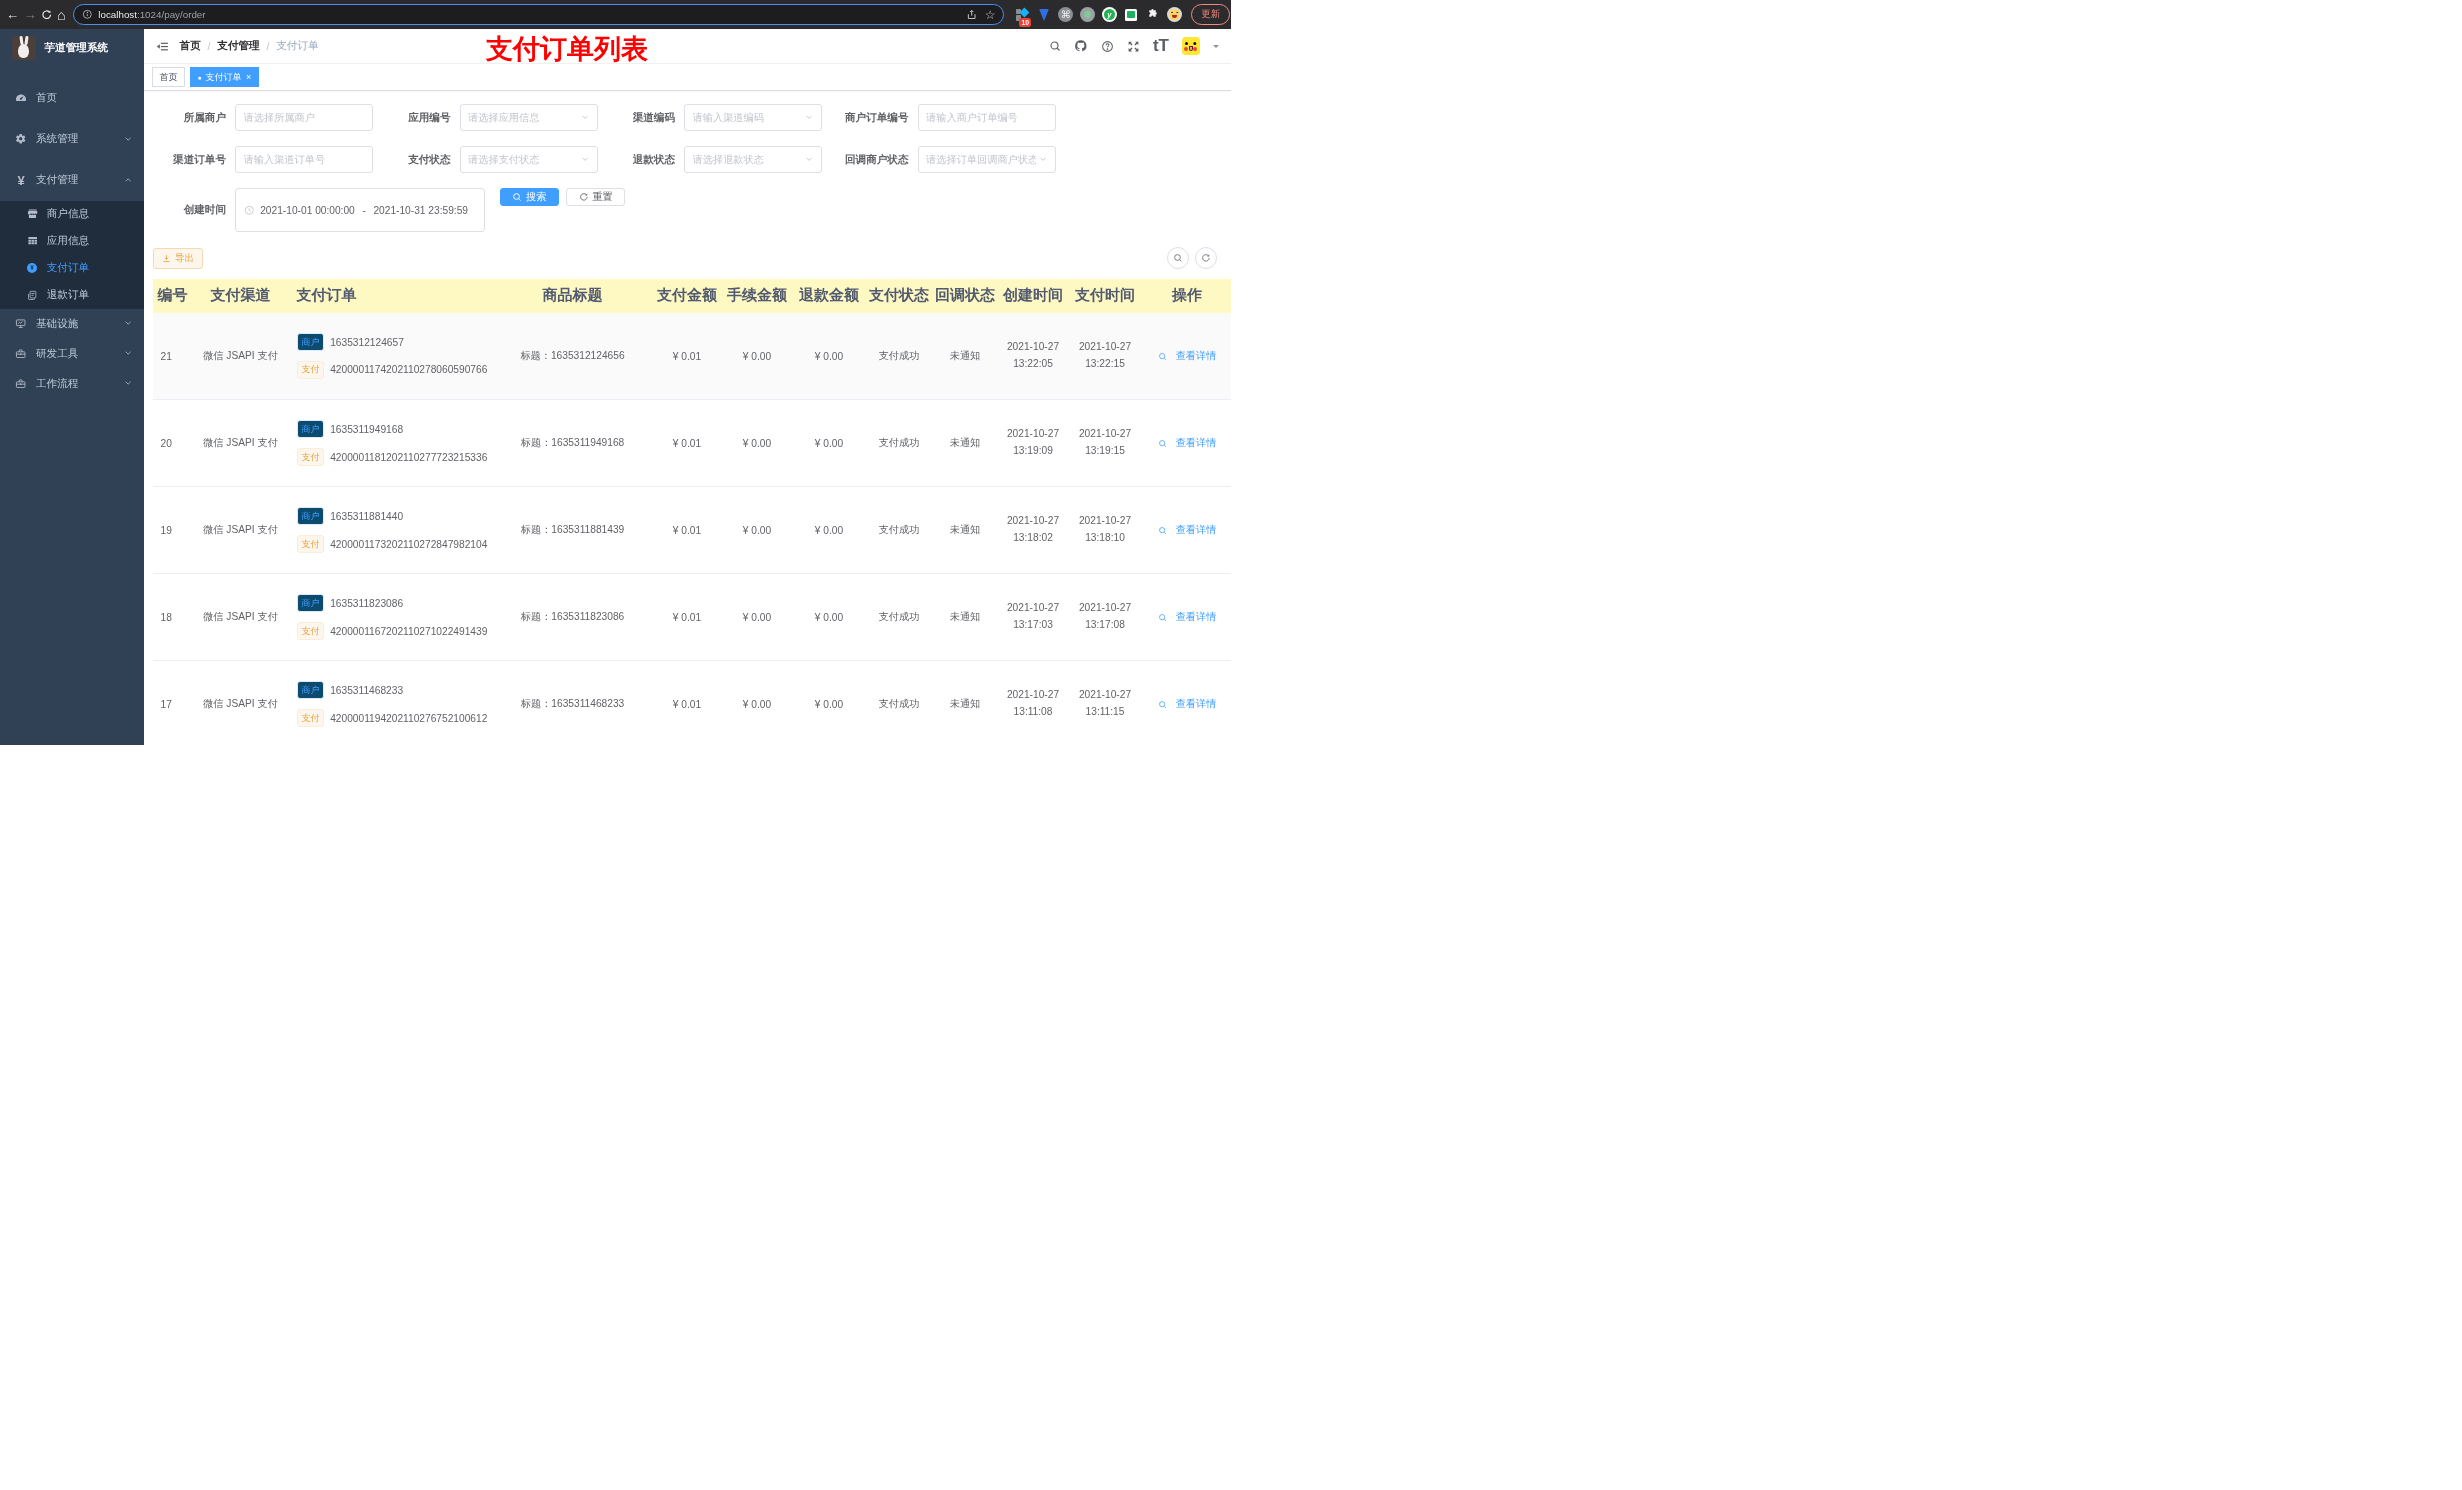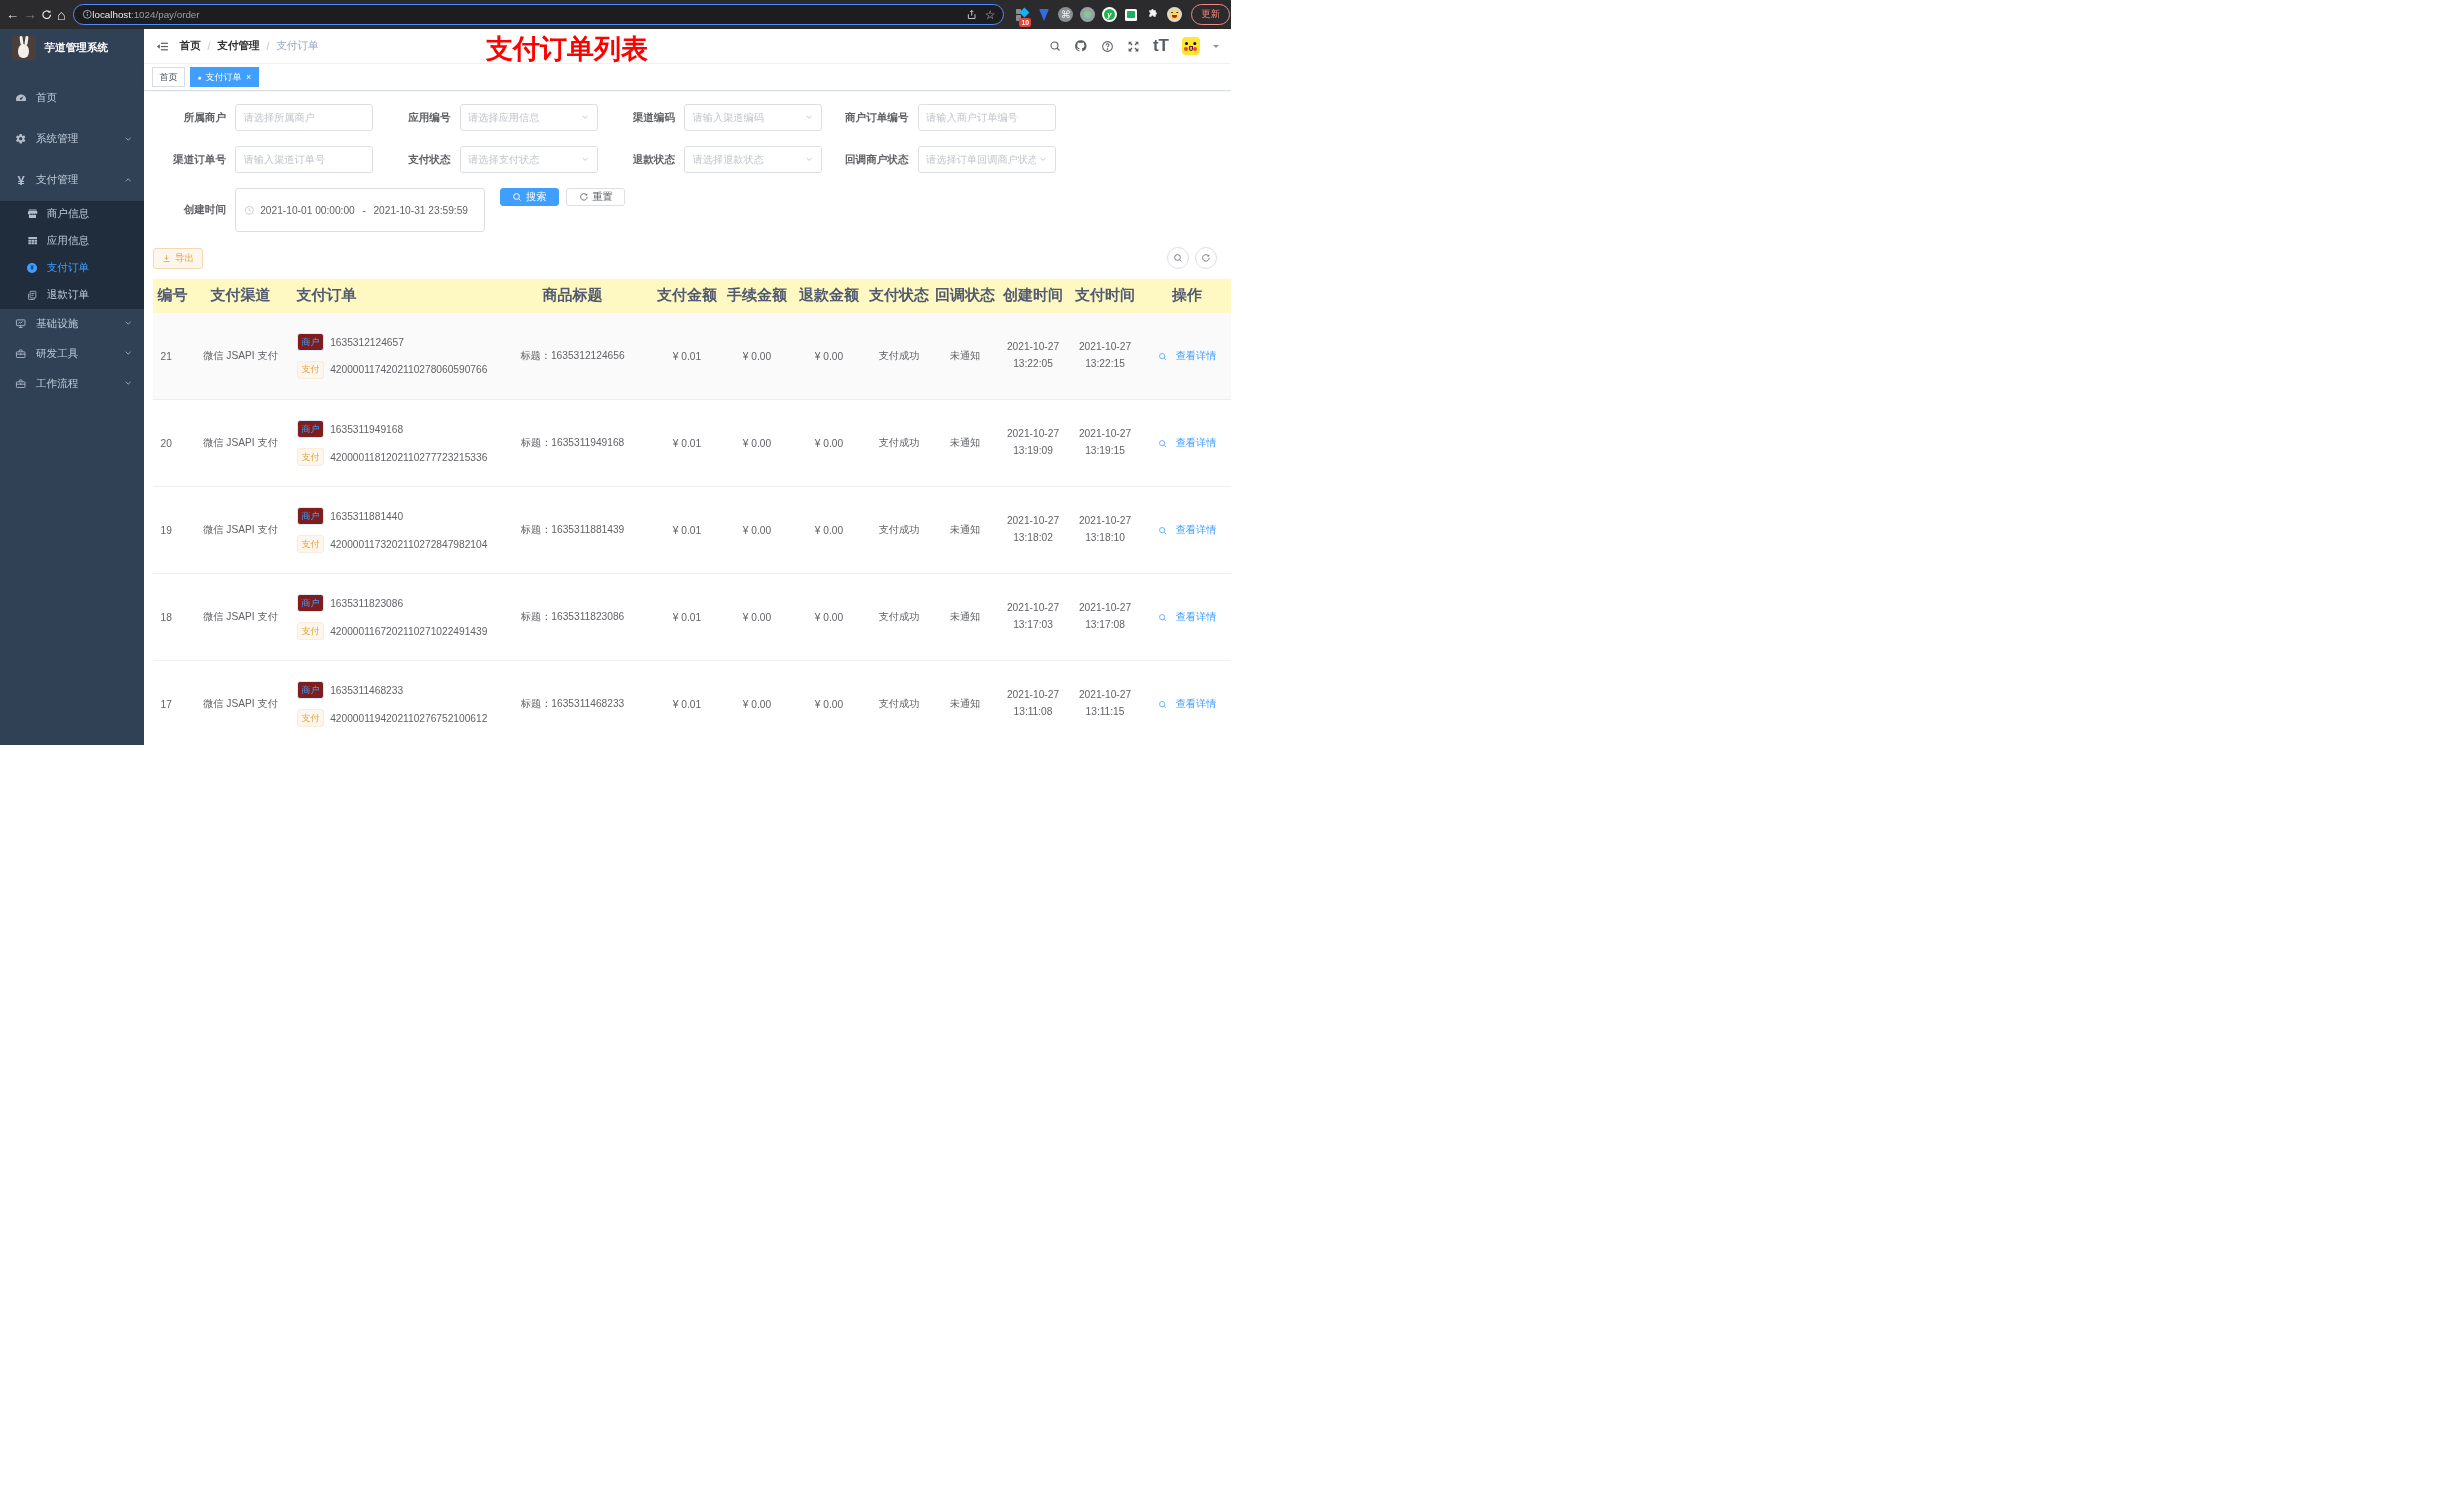--- a/index.html
+++ b/index.html
@@ -6,21 +6,21 @@
   html,body { width:1231px; height:745px; overflow:hidden;
     font-family:"Liberation Sans","DejaVu Sans",sans-serif; background:#fff; }
 
   
   .browser-bar { height:29px; background:#2b2b2e; display:flex; align-items:center; padding:0 6px; }
   .nav-btn { width:19.7px; height:19.7px; display:flex; align-items:center; justify-content:center;
     color:#e8eaed; font-size:13px; margin-right:4.5px; }
   .nav-btn.dim { color:#7d8085; }
   .url-pill { flex:0 0 auto; width:931px; height:21px; margin-left:3px; background:#1d1d20;
     border:1.5px solid #4d8ef7; border-radius:11.4px; display:flex; align-items:center; padding:0 7.6px; }
-  .url-text { font-size:9.8px; color:#e8eaed; flex:1; white-space:nowrap; }
+  .url-text { font-size:9.8px; color:#e8eaed; margin-left:6px; flex:1; white-space:nowrap; }
   .url-text .path { color:#9aa0a6; }
   .pill-ic { color:#c7cacd; margin-left:7.6px; display:flex; align-items:center; }
   .ext-zone { display:flex; align-items:center; margin-left:10.6px; gap:6.8px; }
   .ext { width:15px; height:15px; display:flex; align-items:center; justify-content:center; position:relative; }
   .ext .badge { position:absolute; bottom:-4.5px; left:4.5px; background:#e94235; color:#fff; font-size:6.8px;
     padding:0.8px 2.3px; border-radius:2.3px; font-weight:700; }
   .sq2 { position:relative; width:12px; height:12px; }
   .sq2 i { position:absolute; width:5.3px; height:5.3px; background:#8a8d91; border-radius:0.8px; }
   .sq2 i:nth-child(1){ left:0; top:0; } .sq2 i:nth-child(2){ left:0; top:6.8px; }
   .sq2 .dia { position:absolute; right:0; top:0.8px; width:6.8px; height:6.8px; background:#19b1f5; transform:rotate(45deg); }
@@ -121,21 +121,21 @@
   
   table { border-collapse:collapse; table-layout:fixed; width:1080px; }
   th { height:34px; background:#fef9c3; color:#515a6e; font-size:15px; font-weight:700; text-align:center; }
   th.al, td.al { text-align:left; padding-left:7.6px; }
   td { height:87px; text-align:center; font-size:10.2px; color:#606266; border-bottom:0.8px solid #ebeef5; }
   tr.hovered td { background:#fafafa; }
   tr.partial td { height:45px; border-bottom:none; padding-top:13.6px; vertical-align:top; }
   .order-lines { display:flex; flex-direction:column; gap:9.8px; }
   .order-line { display:flex; align-items:center; }
   .mini-tag { font-size:9px; padding:1.5px 3.8px; border-radius:3px; margin-right:6px; }
-  .mini-tag.blue { color:#409eff; background:#7f1d1d; border:0.8px solid #d9ecff; }
+  .mini-tag.blue { color:#409eff; background:#0c4a6e; border:0.8px solid #d9ecff; }
   .mini-tag.orange { color:#e6a23c; background:#fdf6ec; border:0.8px solid #faecd8; }
   .twoline span { display:block; line-height:1.65; }
   .link { color:#409eff; cursor:pointer; display:inline-flex; align-items:center; gap:9px; }
   svg { display:block; }
 </style>
 </head>
 <body>
 
 <div class="browser-bar">
   <div class="nav-btn">←</div>

